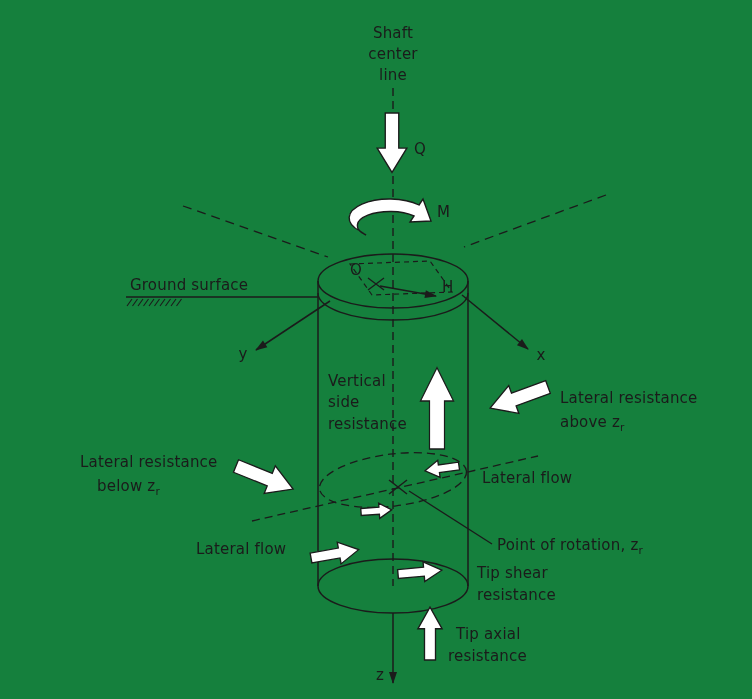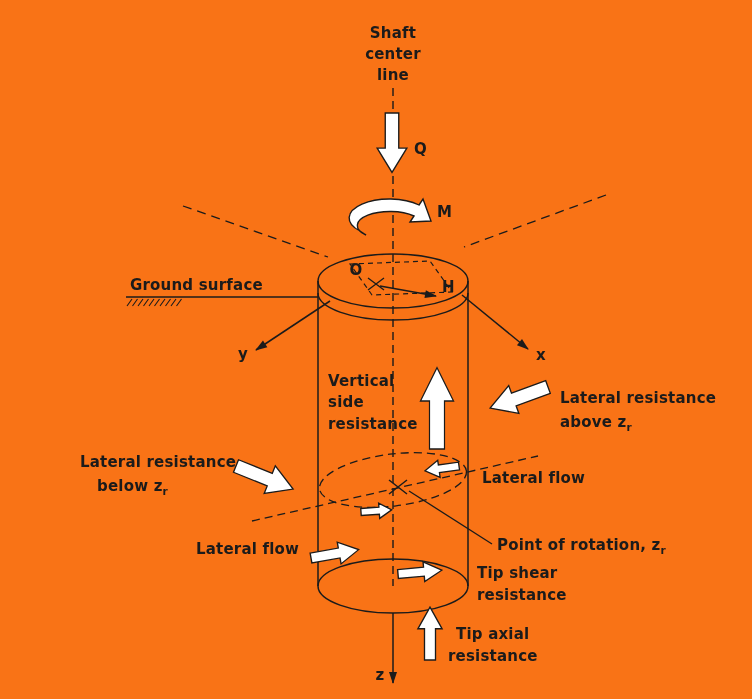--- a/index.html
+++ b/index.html
@@ -1,17 +1,17 @@
 <!DOCTYPE html>
 <html><head>
 <meta charset="utf-8">
 <style>
   html,body{margin:0;padding:0;background:#ffffff;}
-  .page{width:752px;height:699px;background:#f97316;position:relative;overflow:hidden;
-        font-family:"DejaVu Sans",sans-serif;font-weight:bold;}
+  .page{width:752px;height:699px;background:#15803d;position:relative;overflow:hidden;
+        font-family:"DejaVu Sans",sans-serif;}
   svg{display:block;}
   svg text{font-family:"DejaVu Sans",sans-serif;font-size:15px;fill:#1b1b1b;letter-spacing:.2px;}
   svg .sub{font-size:10.5px;}
 </style>
 </head>
 <body>
 
 <div class="page">
 <svg width="752" height="699" viewBox="0 0 752 699" xmlns="http://www.w3.org/2000/svg">
   <defs>

